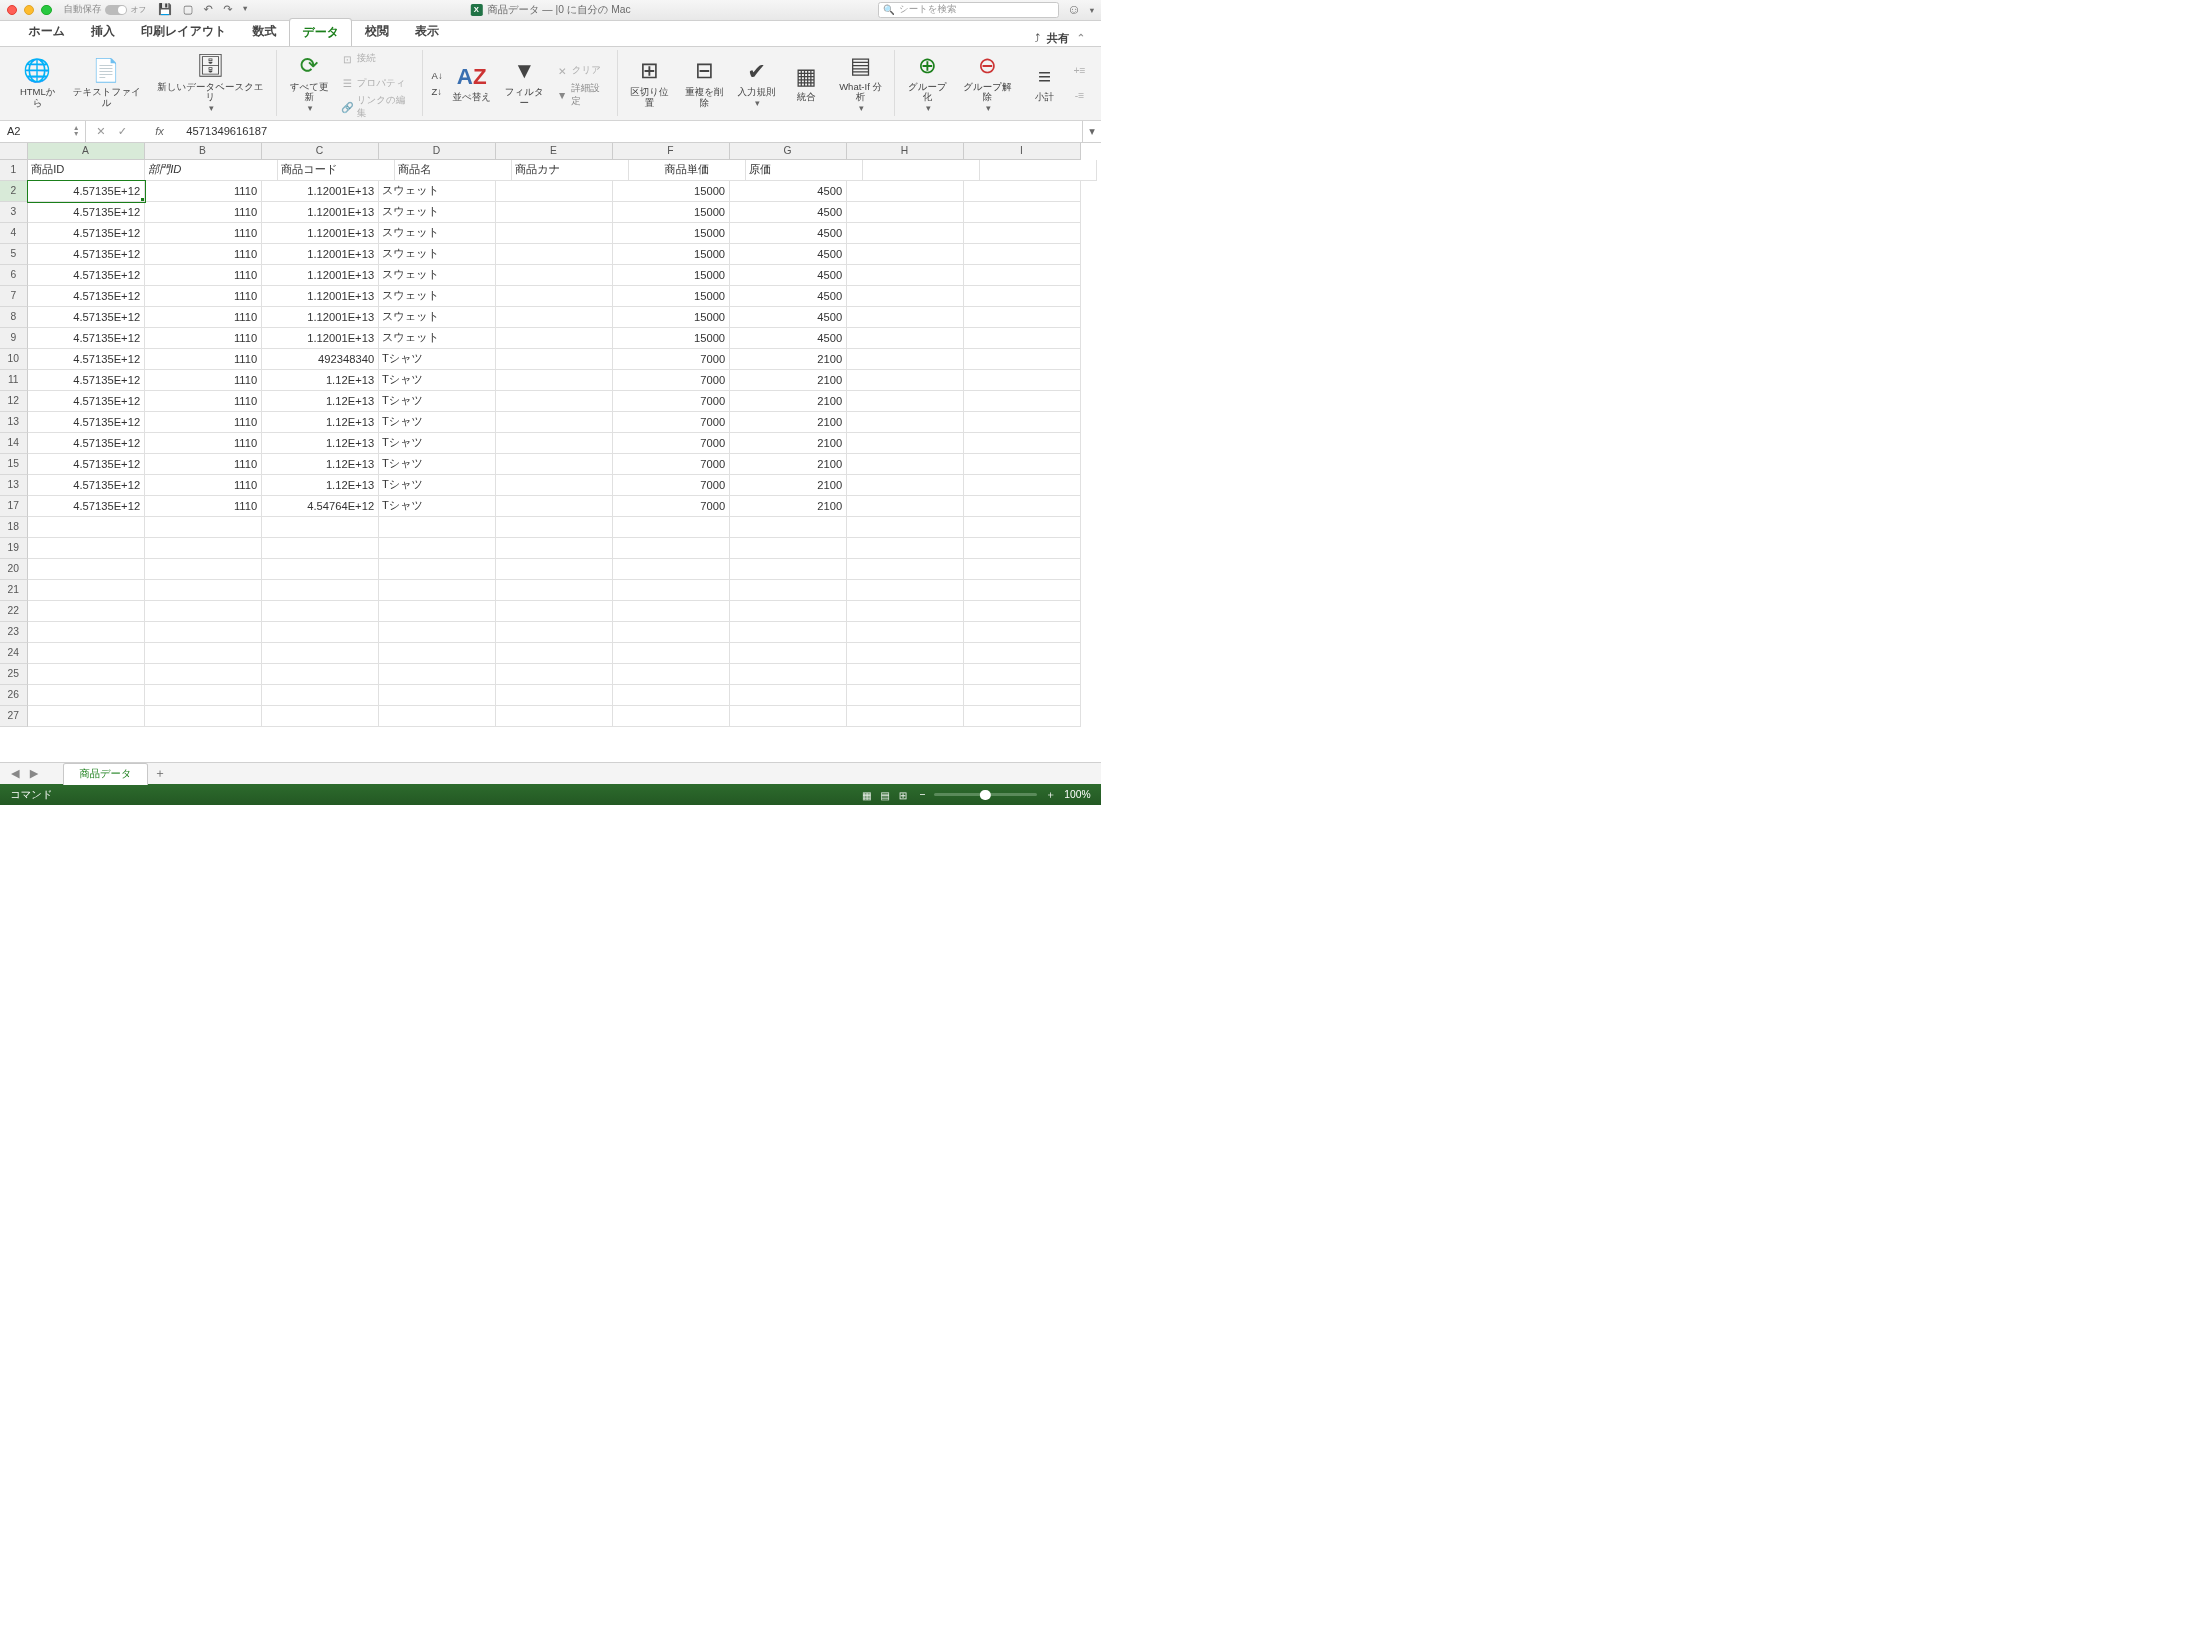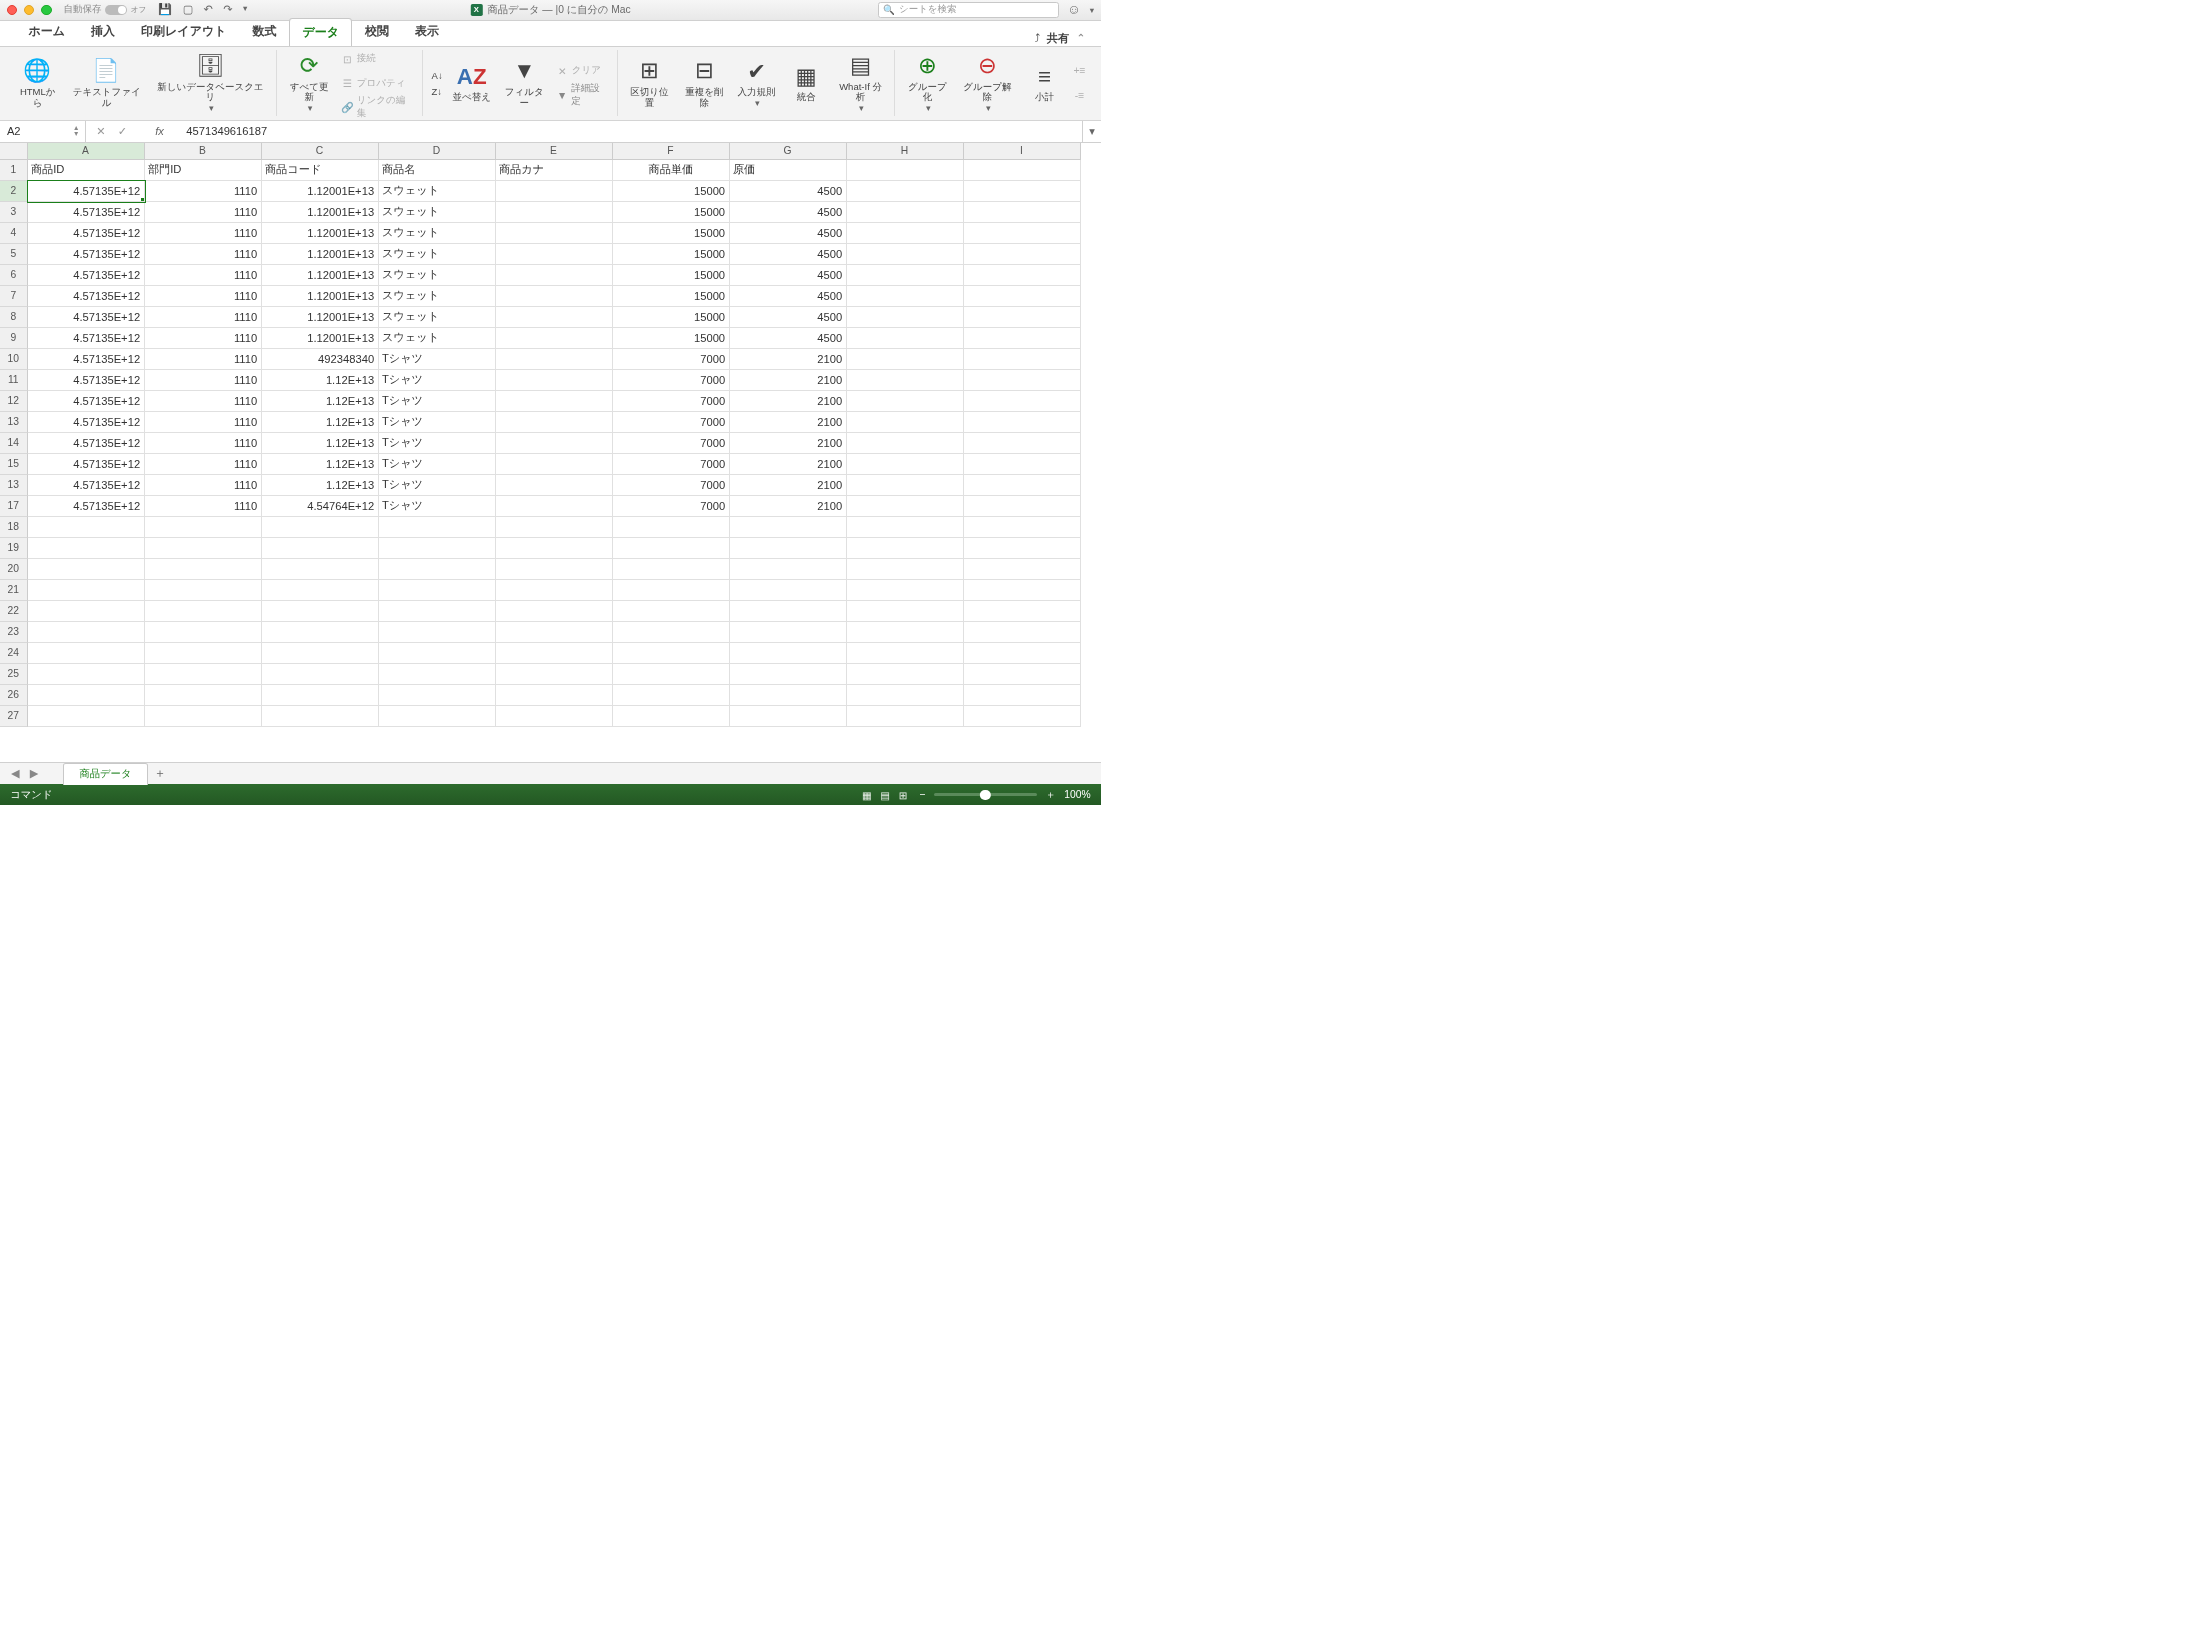--- a/index.html
+++ b/index.html
@@ -299,21 +299,21 @@
       <div class="rowhead">22</div>
       <div class="rowhead">23</div>
       <div class="rowhead">24</div>
       <div class="rowhead">25</div>
       <div class="rowhead">26</div>
       <div class="rowhead">27</div>
     </div>
   <div class="cells" id="cells">
       <div class="row">
         <div class="cell txt" style="width: 117px;">商品ID</div>
-        <div class="cell txt" style="width: 117px;">部門ID</div>
+        <div class="cell txt" style="width: 133px; font-style: italic;">部門ID</div>
         <div class="cell txt" style="width: 117px;">商品コード</div>
         <div class="cell txt" style="width: 117px;">商品名</div>
         <div class="cell txt" style="width: 117px;">商品カナ</div>
         <div class="cell txt" style="width: 117px; padding-left: 36px;">商品単価</div>
         <div class="cell txt" style="width: 117px;">原価</div>
         <div class="cell txt" style="width: 117px;"></div>
         <div class="cell txt" style="width: 117px;"></div>
       </div>
       <div class="row">
         <div class="cell num selcell" style="width: 117px;">4.57135E+12</div>

